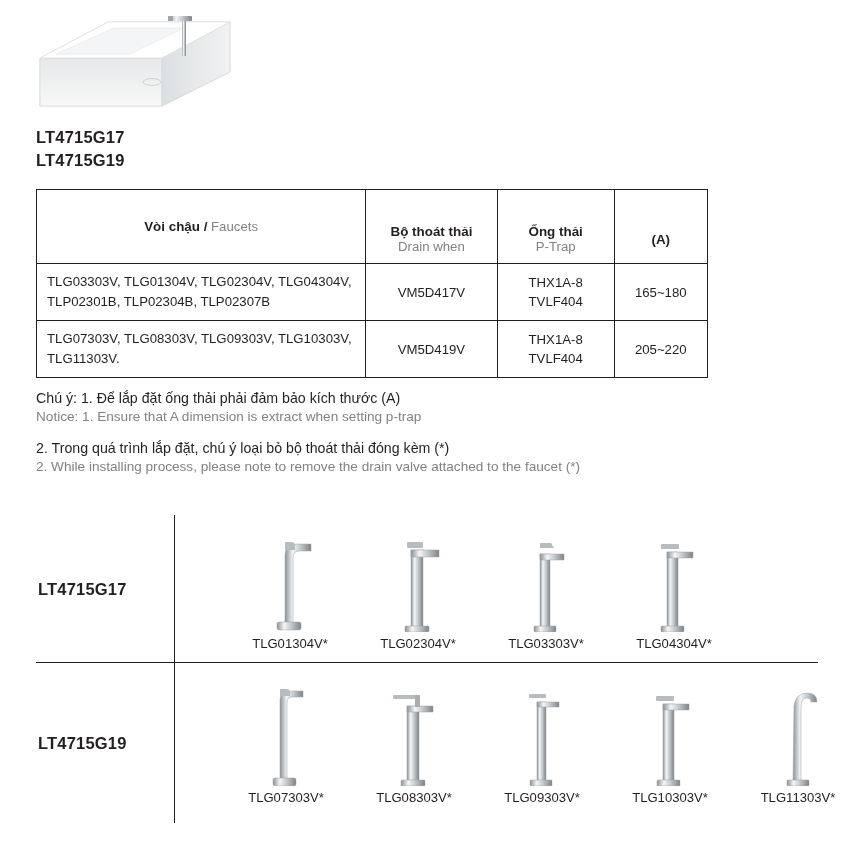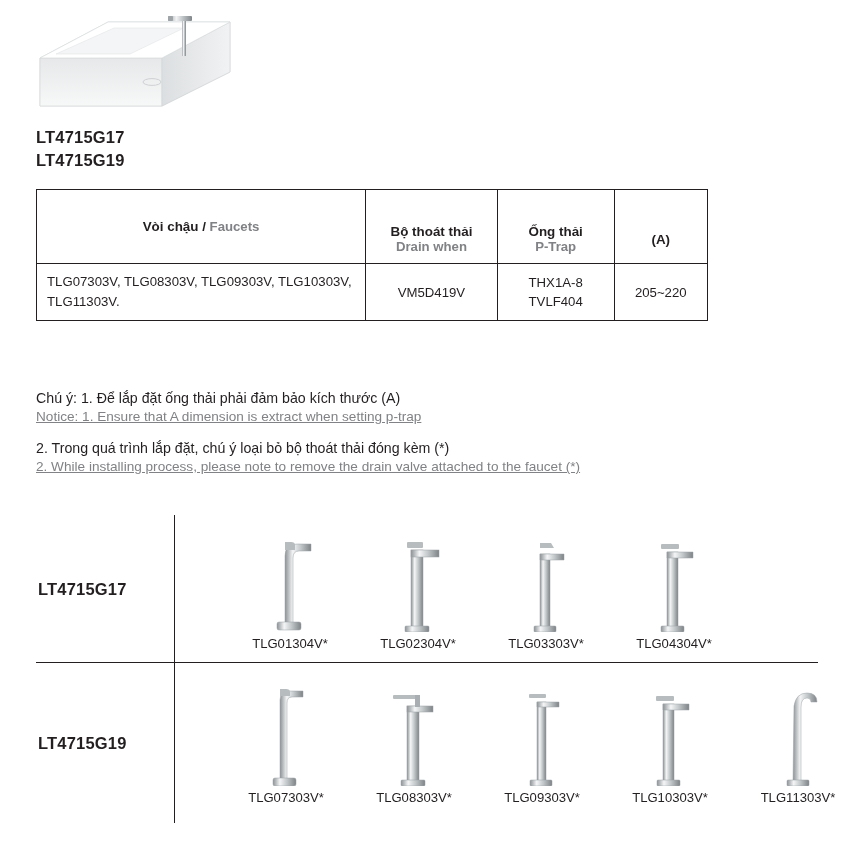--- a/index.html
+++ b/index.html
@@ -40,35 +40,35 @@
   }
   .spec-table td, .spec-table th {
     border: 1px solid #231f20;
     padding: 8px 10px;
     vertical-align: middle;
     font-size: 13.2px;
     font-weight: normal;
   }
   .spec-table thead td { text-align: center; padding-top: 9px; padding-bottom: 9px; }
   .th-vi { font-weight: bold; font-size: 13.4px; margin-top: 25px; }
-  .th-en { color: #808285; font-weight: bold; }
+  .th-en { color: #808285; font-weight: normal; }
   .col-faucets { width: 310px; }
   .col-drain { width: 124px; }
   .col-ptrap { width: 110px; }
   .col-a { width: 88px; }
   .cell-faucets { line-height: 1.52; font-size: 13.2px; padding: 9px 10px; }
   .cell-center { text-align: center; font-size: 13.6px; }
   .cell-center-2 { text-align: center; font-size: 13.6px; line-height: 1.45; }
 
   
   .notice-block { position: absolute; left: 36px; width: 760px; }
   .notice-1 { top: 390px; }
   .notice-2 { top: 440px; }
   .notice-vi { font-weight: normal; font-size: 14.2px; margin-bottom: 3px; }
-  .notice-en { color: #808285; font-size: 13.6px; text-decoration: underline; }
+  .notice-en { color: #808285; font-size: 13.6px; }
 
   
   .faucet-section {
     position: absolute;
     left: 36px; top: 515px;
     width: 790px;
   }
   .faucet-row {
     position: relative;
     display: flex;
@@ -181,20 +181,27 @@
           <div class="th-vi">Ống thải</div>
           <div class="th-en">P-Trap</div>
         </td>
         <td class="col-a">
           <div class="th-vi">(A)</div>
         </td>
       </tr>
     </thead>
     <tbody>
       <tr>
+        <td class="cell-faucets">TLG03303V, TLG01304V, TLG02304V, TLG04304V, TLP02301B, TLP02304B, TLP02307B</td>
+        <td class="cell-center">VM5D417V</td>
+        <td class="cell-center-2" style="white-space:pre-line">THX1A-8
+TVLF404</td>
+        <td class="cell-center">165~180</td>
+      </tr>
+      <tr>
         <td class="cell-faucets">TLG07303V, TLG08303V, TLG09303V, TLG10303V, TLG11303V.</td>
         <td class="cell-center">VM5D419V</td>
         <td class="cell-center-2" style="white-space:pre-line">THX1A-8
 TVLF404</td>
         <td class="cell-center">205~220</td>
       </tr>
     </tbody>
   </table>
 
   <div class="notice-block notice-1">

